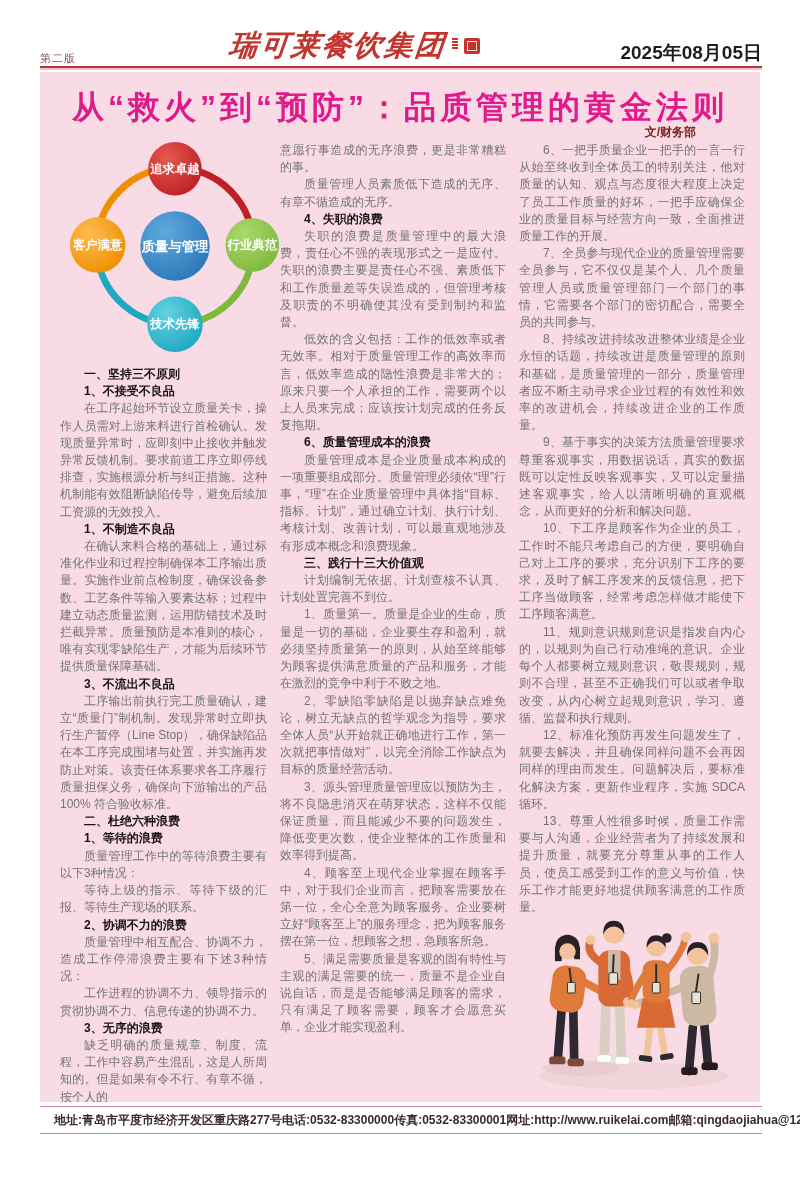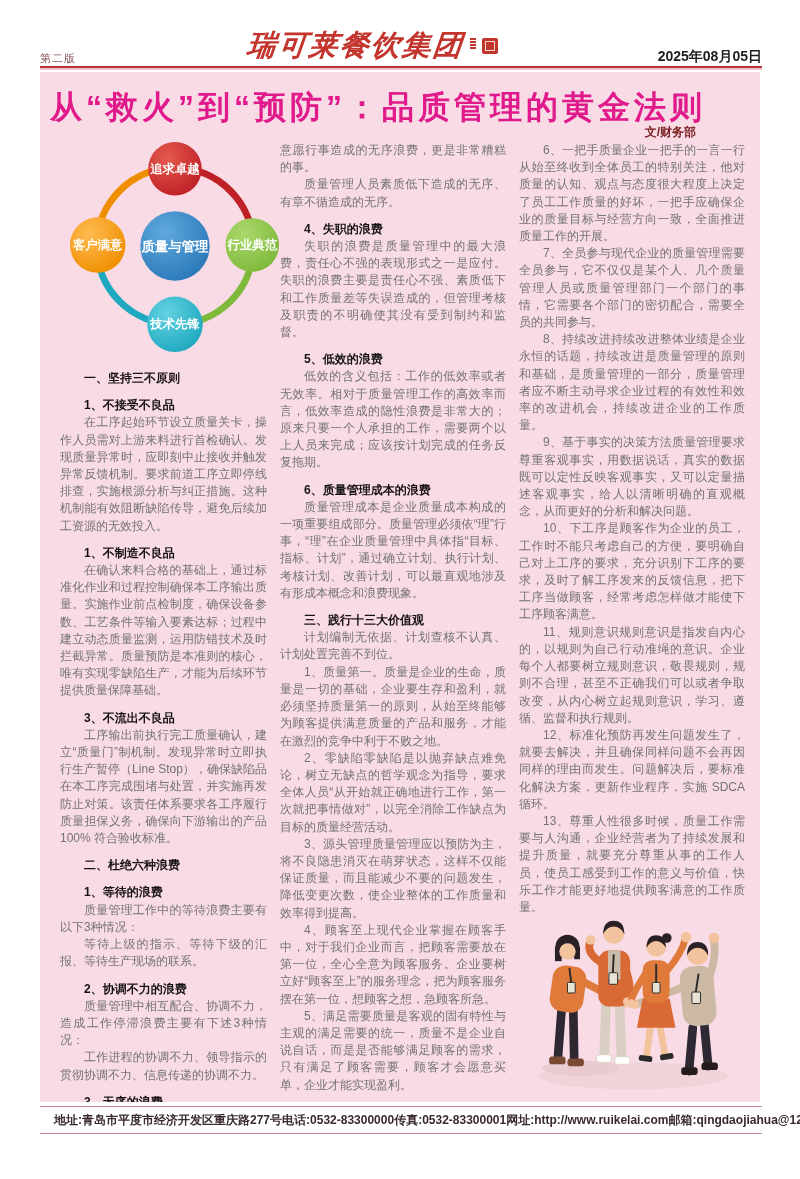--- a/index.html
+++ b/index.html
@@ -10,42 +10,42 @@
   .hdr{position:absolute;left:40px;right:38px;top:34px;height:32px;
        display:flex;align-items:flex-end;justify-content:space-between;}
   .edition{font-size:11px;color:#8a5555;letter-spacing:1px;}
   .masthead{display:flex;align-items:center;gap:6px;transform:translateX(6px);}
   .masthead .brand{font-size:29px;font-weight:bold;color:#c2342c;
        font-style:italic;letter-spacing:2px;transform:skewX(-6deg);}
   .seal{width:16px;height:16px;background:#c2342c;border-radius:2px;position:relative;}
   .seal:before{content:"";position:absolute;inset:3px;border:1px solid #f3d9cf;}
   .seal-strip{width:6px;height:16px;display:flex;flex-direction:column;gap:1px;}
   .seal-strip i{display:block;height:2px;background:#c2342c;}
-  .date{font-size:14px;font-weight:bold;color:#1d1d1d;}
+  .date{font-size:19px;font-weight:bold;color:#1d1d1d;}
 
   .hdr-rule{position:absolute;left:40px;right:38px;top:66px;height:0;
        border-top:2px solid #b23636;border-bottom:2px solid #f2c3cf;}
 
   
   .panel{position:absolute;left:40px;top:72px;width:720px;height:1030px;
        background:#f9dbe6;overflow:hidden;}
-  .title{margin:14px 10px 0;text-align:left;font-size:32px;font-weight:bold;
+  .title{margin:14px 10px 0;text-align:center;font-size:32px;font-weight:bold;
        color:#e11a8c;letter-spacing:4px;white-space:nowrap;}
   .byline{position:absolute;top:52px;right:64px;font-size:12px;font-weight:bold;color:#7a2020;}
 
   
   .cols{position:absolute;left:20px;right:18px;top:70px;bottom:6px;
        display:flex;gap:13px;}
   .col{overflow:visible;}
   .col1{width:207px;flex:none;}
   .col2{width:226px;flex:none;}
   .col3{width:226px;flex:none;}
   .blk{margin:0;font-size:12px;line-height:17.2px;color:#737373;
        text-align:justify;text-align-last:left;}
-  .h{font-weight:bold;text-indent:2em;color:#171215;margin-top:10px;}
+  .h{font-weight:bold;text-indent:2em;color:#171215;}
   .p{text-indent:2em;}
   .pc{text-indent:0;}
 
   .diagram-wrap{width:207px;height:218px;margin-bottom:6px;position:relative;}
   .diagram-wrap svg{overflow:visible;}
 
   .team-illu{position:absolute;right:14px;bottom:2px;width:224px;height:188px;}
 
   
   .footer{position:absolute;left:40px;right:38px;top:1106px;height:28px;
@@ -145,21 +145,20 @@
             <p class="blk p">缺乏明确的质量规章、制度、流程，工作中容易产生混乱，这是人所周知的。但是如果有令不行、有章不循，按个人的</p>
           </div>
       </div>
 
       <div class="col col2">
         <div>
             <p class="blk pc">意愿行事造成的无序浪费，更是非常糟糕的事。</p>
             <p class="blk p">质量管理人员素质低下造成的无序、有章不循造成的无序。</p>
             <p class="blk h">4、失职的浪费</p>
             <p class="blk p">失职的浪费是质量管理中的最大浪费，责任心不强的表现形式之一是应付。失职的浪费主要是责任心不强、素质低下和工作质量差等失误造成的，但管理考核及职责的不明确使其没有受到制约和监督。</p>
-            <p class="blk h">5、低效的浪费</p>
             <p class="blk p">低效的含义包括：工作的低效率或者无效率。相对于质量管理工作的高效率而言，低效率造成的隐性浪费是非常大的；原来只要一个人承担的工作，需要两个以上人员来完成；应该按计划完成的任务反复拖期。</p>
             <p class="blk h">6、质量管理成本的浪费</p>
             <p class="blk p">质量管理成本是企业质量成本构成的一项重要组成部分。质量管理必须依“理”行事，“理”在企业质量管理中具体指“目标、指标、计划”，通过确立计划、执行计划、考核计划、改善计划，可以最直观地涉及有形成本概念和浪费现象。</p>
             <p class="blk h">三、践行十三大价值观</p>
             <p class="blk p">计划编制无依据、计划查核不认真、计划处置完善不到位。</p>
             <p class="blk p">1、质量第一。质量是企业的生命，质量是一切的基础，企业要生存和盈利，就必须坚持质量第一的原则，从始至终能够为顾客提供满意质量的产品和服务，才能在激烈的竞争中利于不败之地。</p>
             <p class="blk p">2、零缺陷零缺陷是以抛弃缺点难免论，树立无缺点的哲学观念为指导，要求全体人员“从开始就正确地进行工作，第一次就把事情做对”，以完全消除工作缺点为目标的质量经营活动。</p>
             <p class="blk p">3、源头管理质量管理应以预防为主，将不良隐患消灭在萌芽状态，这样不仅能保证质量，而且能减少不要的问题发生，降低变更次数，使企业整体的工作质量和效率得到提高。</p>
             <p class="blk p">4、顾客至上现代企业掌握在顾客手中，对于我们企业而言，把顾客需要放在第一位，全心全意为顾客服务。企业要树立好“顾客至上”的服务理念，把为顾客服务摆在第一位，想顾客之想，急顾客所急。</p>
             <p class="blk p">5、满足需要质量是客观的固有特性与主观的满足需要的统一，质量不是企业自说自话，而是是否能够满足顾客的需求，只有满足了顾客需要，顾客才会愿意买单，企业才能实现盈利。</p>

